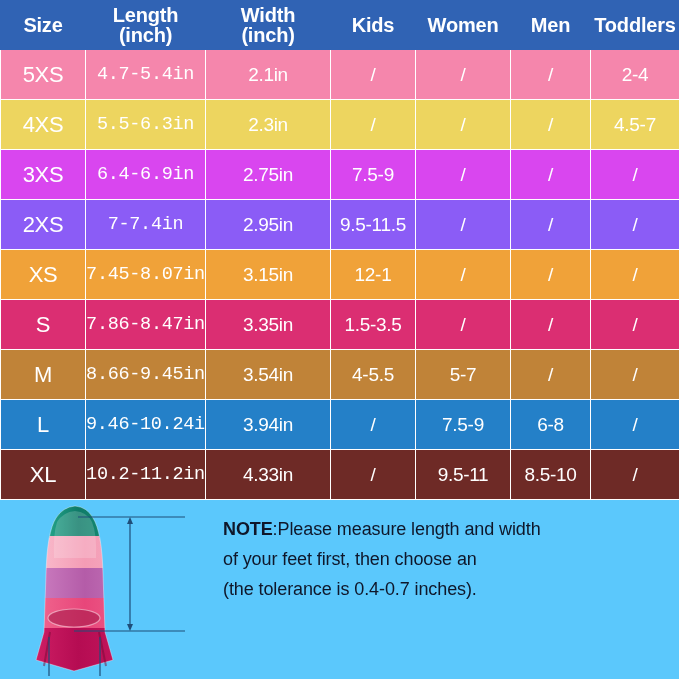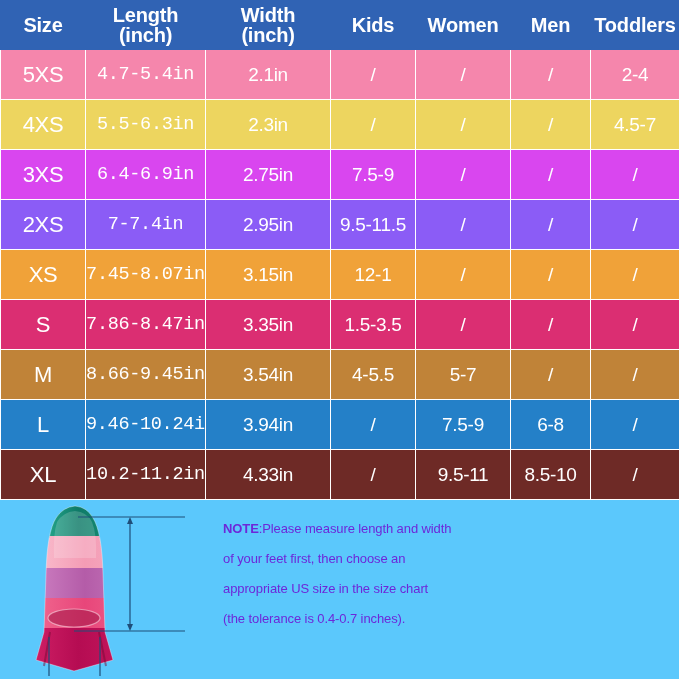--- a/index.html
+++ b/index.html
@@ -72,22 +72,22 @@
     align-items: stretch;
     min-height: 0;
   }
   .fin-area {
     position: relative;
     width: 215px;
     flex: 0 0 215px;
   }
   .note-text {
     flex: 1 1 auto;
-    color: #6d28d9;
-    font-size: 13px;
+    color: #0f172a;
+    font-size: 18px;
     line-height: 30px;
     padding: 14px 12px 0 8px;
     letter-spacing: -0.1px;
   }
   .note-text .note-line { display: block; white-space: nowrap; }
   .note-text .note-strong { font-weight: bold; }
 
   
   .fin-svg { position: absolute; left: 0; top: 0; }
 </style>
@@ -280,18 +280,17 @@
 
         <line x1="49" y1="137" x2="49" y2="176" stroke="#1F4E79" stroke-width="1.2"></line>
         <line x1="100" y1="137" x2="100" y2="176" stroke="#1F4E79" stroke-width="1.2"></line>
       </svg>
 
     </div>
 
     <div class="note-text">
       <span class="note-line"><span class="note-strong">NOTE</span><span>:</span><span>Please measure length and width</span></span>
       <span class="note-line">of your feet first, then choose an</span>
-      <span class="note-line">appropriate US size in the size chart</span>
       <span class="note-line">(the tolerance is 0.4-0.7 inches).</span>
     </div>
 
   </div>
 </div>
 
 </body></html>

